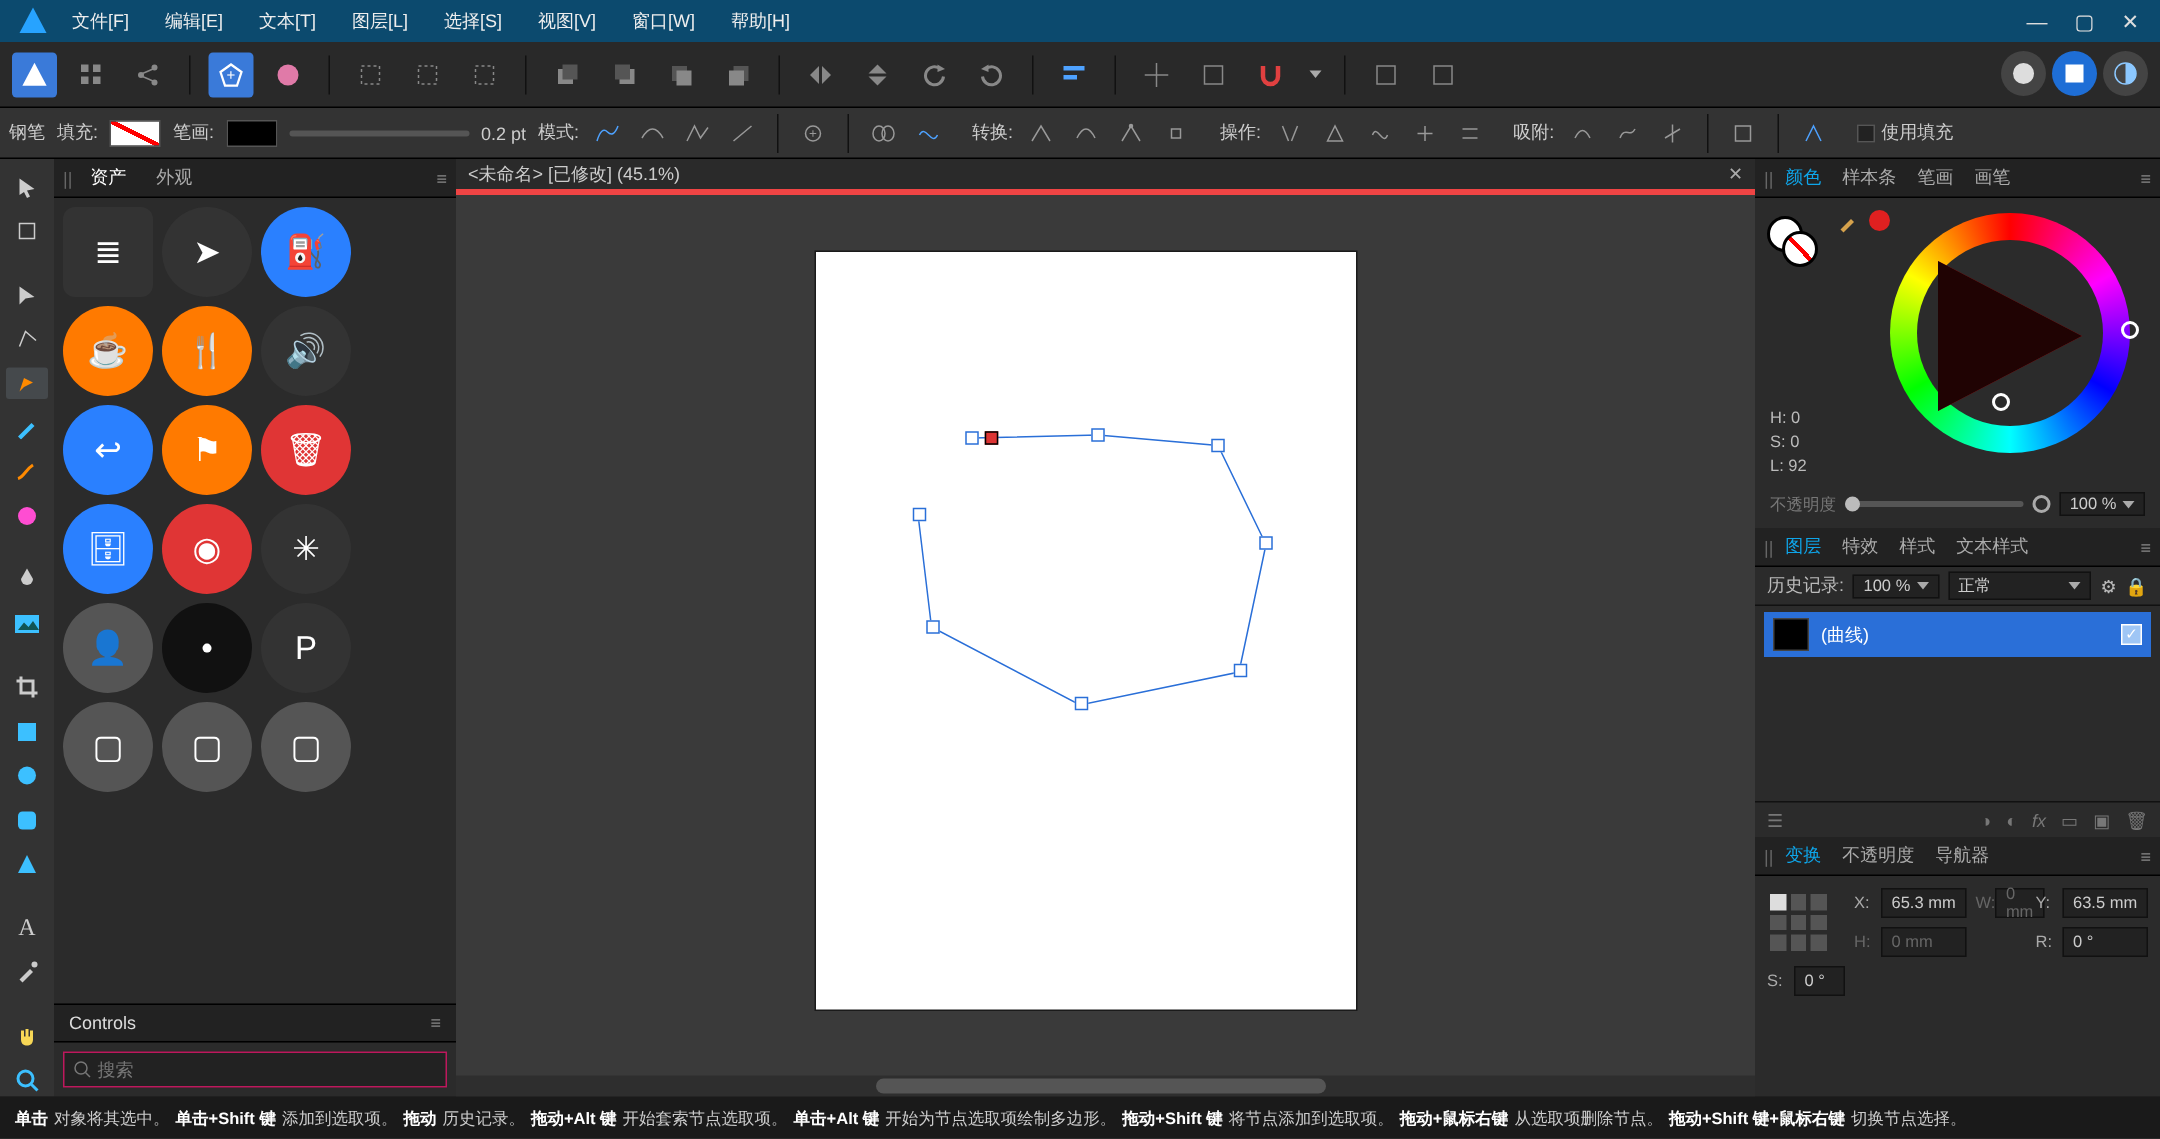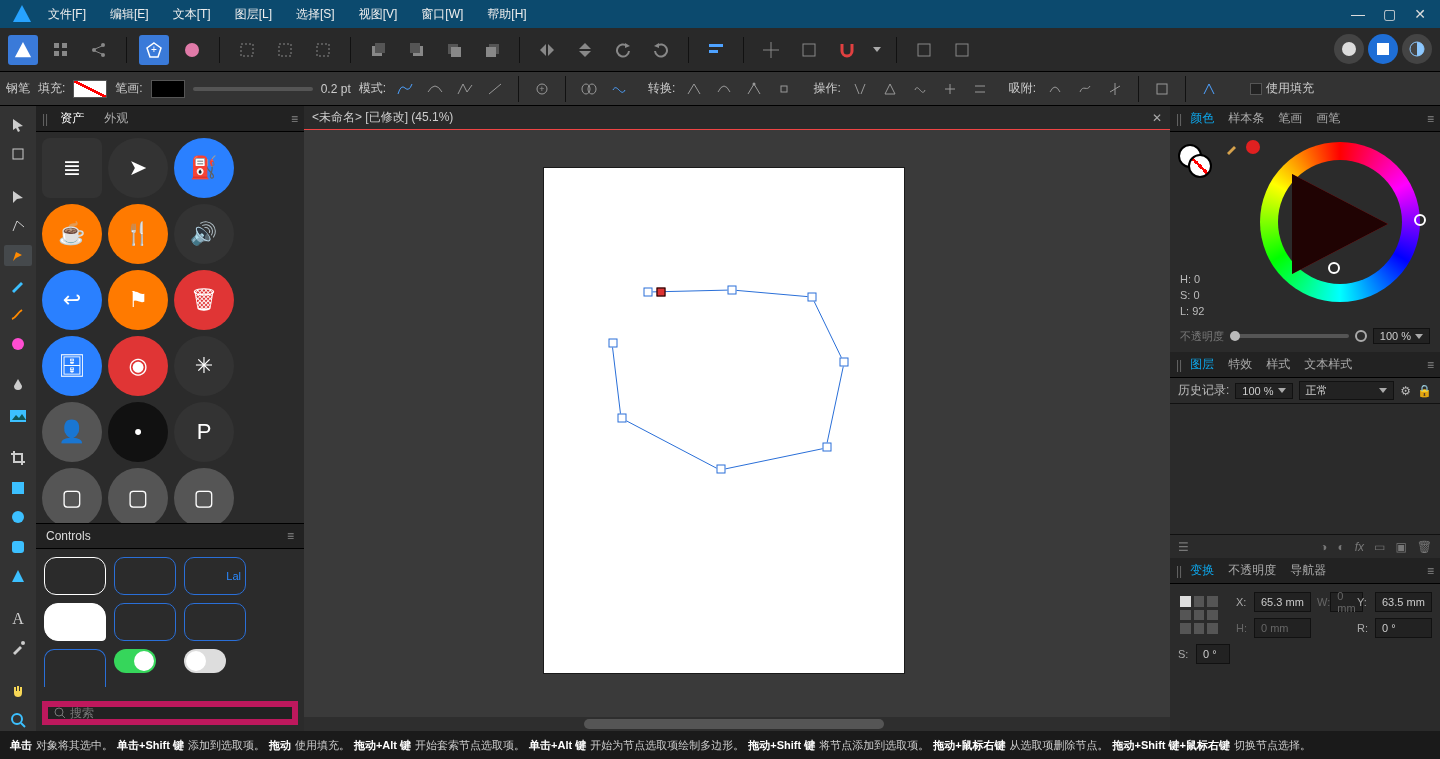--- a/index.html
+++ b/index.html
@@ -38,24 +38,24 @@
   .panel-tabs .icn{margin-left:auto;color:#888}
   .dropdown{margin:6px;height:22px;background:#222;border:1px solid #111;display:flex;align-items:center;padding:0 6px;color:#ccc;font-size:12px;justify-content:space-between}
   .asset-grid{flex:1;overflow:hidden;padding:6px;display:grid;grid-template-columns:repeat(3,60px);grid-auto-rows:60px;gap:6px;justify-content:start;align-content:start}
   .asset{width:60px;height:60px;border-radius:30px;display:flex;align-items:center;justify-content:center;font-size:22px;color:#fff}
   .ctrls-hdr{height:26px;background:#222;display:flex;align-items:center;padding:0 10px;color:#ddd;border-top:1px solid #000;border-bottom:1px solid #000}
   .ctrls-hdr .icn{margin-left:auto;color:#888}
   .ctrls-grid{padding:8px;display:grid;grid-template-columns:repeat(3,62px);grid-auto-rows:38px;gap:8px}
   .ctrl{border:1px solid #2a6fd8;border-radius:10px}
   .ctrl.solid{background:#fff;border-color:#fff}
   .ctrl.label{display:flex;align-items:center;justify-content:flex-end;color:#2a89ff;font-size:11px;padding-right:4px}
-  .search{margin:6px;height:24px;background:#222;border:6px solid #be185d;display:flex;align-items:center;padding:0 6px;color:#777}
+  .search{margin:6px;height:24px;background:#222;border:1px solid #be185d;display:flex;align-items:center;padding:0 6px;color:#777}
   
   .doc-frame{position:absolute;left:304px;right:270px;top:106px;bottom:28px;background:#3a3a3a;display:flex;flex-direction:column}
-  .doc-tabbar{height:24px;background:#2a2a2a;display:flex;align-items:center;padding:0 8px;color:#ccc;font-size:12px;border-bottom:1px solid #ef4444}
+  .doc-tabbar{height:24px;background:#2a2a2a;display:flex;align-items:center;padding:0 8px;color:#ccc;font-size:12px;border-bottom:4px solid #ef4444}
   .doc-tabbar .close{margin-left:auto;color:#aaa}
   .canvas-wrap{flex:1;position:relative;overflow:hidden}
   .artboard{position:absolute;left:240px;top:38px;width:360px;height:505px;background:#fff;box-shadow:0 0 0 1px #1a1a1a}
   .poly{position:absolute;left:300px;top:145px}
   .node{width:9px;height:9px;border:1px solid #2a6fd8;background:#fff;position:absolute;transform:translate(-50%,-50%)}
   .hscroll{height:14px;background:#2e2e2e;position:relative}
   .hscroll .thumb{position:absolute;left:280px;width:300px;top:2px;height:10px;background:#555;border-radius:5px}
   
   .right-panels{position:absolute;right:0;top:106px;bottom:28px;width:270px;background:#2b2b2b;display:flex;flex-direction:column}
   .rp-tabs{height:26px;background:#222;display:flex;align-items:center;gap:2px;padding:0 6px;border-bottom:1px solid #000}
@@ -416,21 +416,21 @@
       <svg width="14" height="14">
         <rect x="2" y="2" width="10" height="10" fill="none" stroke="currentColor"></rect>
       </svg>
     </div>
   <div class="sep"></div>
   <div class="mini-icn active">
       <svg width="14" height="14">
         <polyline points="2,12 7,2 12,12" fill="none" stroke="currentColor"></polyline>
       </svg>
     </div>
-  <span style="margin-left:22px"><span class="chkbox"></span><span>使用填充</span></span>
+  <span style="margin-left:10px"><span class="chkbox"></span><span>使用填充</span></span>
 </div>
 
 <div class="tools">
   <div class="tool">
       <svg width="14" height="14">
         <polygon points="2,1 12,8 7,9 9,13 7,14 5,10 2,12" fill="#ccc"></polygon>
       </svg>
     </div>
   <div class="tool">
       <svg width="14" height="14">
@@ -555,35 +555,20 @@
       <div class="asset" style="background: rgb(51, 51, 51);">P</div>
       <div class="asset" style="background: rgb(85, 85, 85);">▢</div>
       <div class="asset" style="background: rgb(85, 85, 85);">▢</div>
       <div class="asset" style="background: rgb(85, 85, 85);">▢</div>
     </div>
 
   <div class="ctrls-hdr">
     <span>Controls</span>
     <span class="icn">≡</span>
   </div>
-  <div class="ctrls-grid">
-    <div class="ctrl" style="border-color:#fff;border-radius:12px"></div>
-    <div class="ctrl"></div>
-    <div class="ctrl label">Lal</div>
-    <div class="ctrl solid" style="border-radius:14px 14px 4px 14px"></div>
-    <div class="ctrl"></div>
-    <div class="ctrl"></div>
-    <div class="ctrl" style="border-bottom:none;border-radius:10px 10px 0 0"></div>
-    <div style="width:42px;height:24px;border-radius:12px;background:#36d65b;position:relative">
-        <span style="position:absolute;right:2px;top:2px;width:20px;height:20px;border-radius:10px;background:#fff"></span>
-      </div>
-    <div style="width:42px;height:24px;border-radius:12px;background:#ddd;position:relative">
-        <span style="position:absolute;left:2px;top:2px;width:20px;height:20px;border-radius:10px;background:#fff"></span>
-      </div>
-  </div>
   <div class="search">
     <svg width="12" height="12">
         <circle cx="5" cy="5" r="4" fill="none" stroke="#777"></circle>
         <line x1="8" y1="8" x2="11" y2="11" stroke="#777"></line>
       </svg>
     <span style="margin-left:4px" textcontent="搜索">搜索</span>
   </div>
 </div>
 
 <div class="doc-frame">
@@ -668,20 +653,25 @@
       <div class="pct-box">
           <span>100 %</span>
           <span class="dd-arrow"></span>
         </div>
       <div class="pct-box" style="flex:1;justify-content:space-between">
           <span>正常</span>
           <span class="dd-arrow"></span>
         </div>
       <span>⚙</span>
       <span>🔒</span>
+    </div>
+    <div class="layer-row">
+      <div class="layer-thumb"></div>
+      <span>(曲线)</span>
+      <span class="chk">✓</span>
     </div>
     <div class="layer-footer">
       <span>☰</span>
       <div class="rt">
         <span>◑</span>
         <span>◐</span>
         <span><i>fx</i></span>
         <span>▭</span>
         <span>▣</span>
         <span>🗑</span>
@@ -737,21 +727,21 @@
     </div>
   </div>
 </div>
 
 <div class="status">
   <b>单击</b>
     <span> 对象将其选中。</span>
   <b>单击+Shift 键</b>
     <span> 添加到选取项。</span>
   <b>拖动</b>
-    <span> 使用填充。</span>
+    <span> 历史记录。</span>
   <b>拖动+Alt 键</b>
     <span> 开始套索节点选取项。</span>
   <b>单击+Alt 键</b>
     <span> 开始为节点选取项绘制多边形。</span>
   <b>拖动+Shift 键</b>
     <span> 将节点添加到选取项。</span>
   <b>拖动+鼠标右键</b>
     <span> 从选取项删除节点。</span>
   <b>拖动+Shift 键+鼠标右键</b>
     <span> 切换节点选择。</span>

